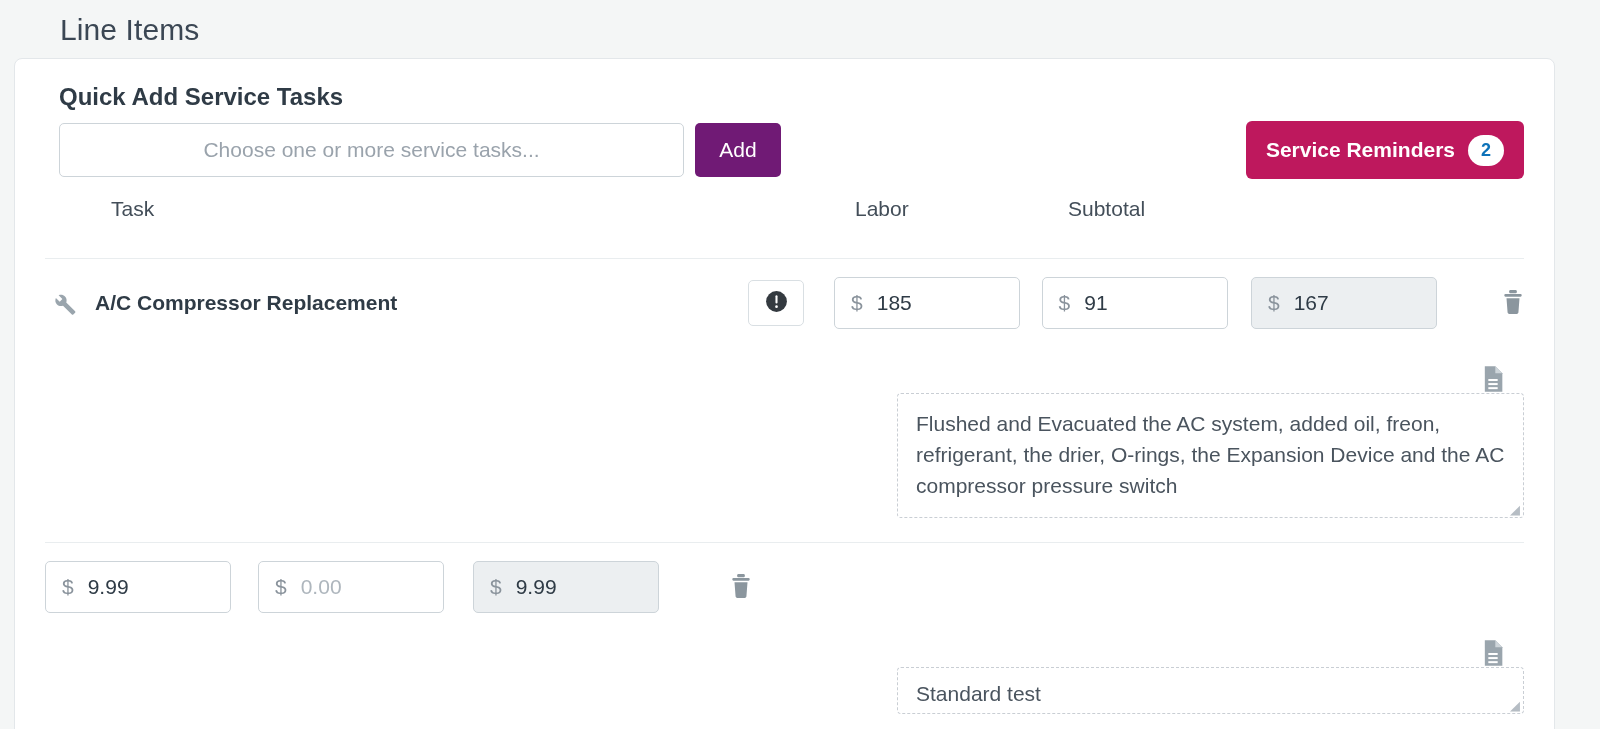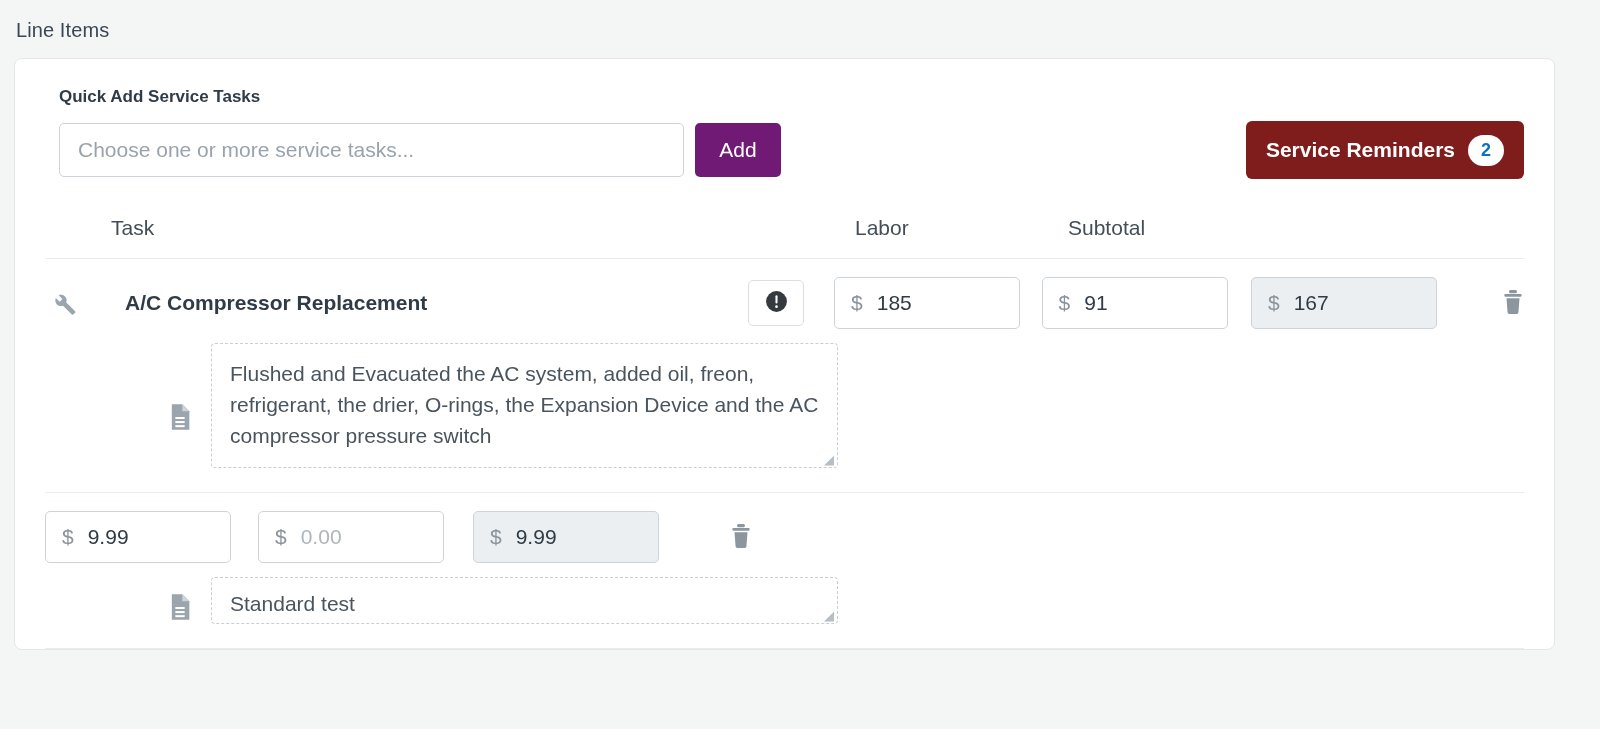--- a/index.html
+++ b/index.html
@@ -7,41 +7,42 @@
     margin: 0;
     padding: 0;
     width: 1600px;
     height: 729px;
     background: #f4f6f6;
     font-family: "Liberation Sans", sans-serif;
     overflow: hidden;
   }
 
   .page-title {
-    font-size: 20px;
+    font-size: 30px;
     color: #3b4754;
     font-weight: 400;
     padding: 10px 0 0 16px;
     letter-spacing: 0.1px;
     line-height: 40px;
+    margin-left: 44px;
   }
 
   .card {
     position: absolute;
     left: 14px;
     top: 58px;
     width: 1541px;
     background: #ffffff;
     border: 1px solid #e3e7ea;
     border-radius: 8px;
     padding: 26px 30px 0 30px;
   }
 
   .quick-add-label {
-    font-size: 17px;
+    font-size: 24px;
     font-weight: bold;
     color: #2f3b46;
     margin: 0 0 14px 14px;
     line-height: 24px;
   }
 
   .toolbar {
     display: flex;
     align-items: flex-start;
     margin-left: 14px;
@@ -51,20 +52,21 @@
 
   .task-select {
     width: 625px;
     height: 54px;
     border: 1px solid #cdd4d9;
     border-radius: 5px;
     background: #fff;
     display: flex;
     align-items: center;
     padding: 0 18px;
+    justify-content: center;
   }
   .task-select .ph {
     color: #9aa3ac;
     font-size: 21px;
   }
 
   .add-btn {
     margin-left: 11px;
     width: 86px;
     height: 54px;
@@ -78,21 +80,21 @@
     display: flex;
     align-items: center;
     justify-content: center;
   }
 
   .reminders-btn {
     position: absolute;
     right: 0;
     top: -2px;
     height: 58px;
-    background: #7f1d1d;
+    background: #be185d;
     border: none;
     border-radius: 6px;
     color: #fff;
     font-size: 21px;
     font-weight: bold;
     font-family: "Liberation Sans", sans-serif;
     padding: 0 20px;
     display: flex;
     align-items: center;
     gap: 13px;
@@ -108,21 +110,21 @@
     align-items: center;
     justify-content: center;
     font-size: 18px;
     font-weight: bold;
     padding: 0 6px;
   }
 
   
   .thead {
     display: flex;
-    align-items: center;
+    align-items: flex-start;
     height: 62px;
     border-bottom: 1px solid #e9edef;
     margin-top: 12px;
   }
   .th {
     font-size: 21px;
     color: #434e59;
     font-weight: 400;
   }
   .th-task   { width: 810px; padding-left: 66px; }
@@ -142,21 +144,21 @@
     width: 810px;
     display: flex;
     align-items: center;
     position: relative;
   }
   .wrench { width: 36px; display: flex; align-items: center; justify-content: center; }
   .task-name {
     font-size: 21px;
     font-weight: bold;
     color: #2f3b46;
-    margin-left: 44px;
+    margin-left: 14px;
   }
   .warn-btn {
     position: absolute;
     right: 30px;
     width: 56px;
     height: 46px;
     background: #fff;
     border: 1px solid #d9dfe3;
     border-radius: 5px;
     display: flex;
@@ -198,23 +200,24 @@
     background: none;
     border: none;
     cursor: pointer;
     padding: 0;
     display: flex;
     align-items: center;
   }
 
   .row-desc {
     display: flex;
-    align-items: center;
+    align-items: flex-end;
     margin-top: 14px;
     padding-left: 98px;
+    flex-direction: column;
   }
   .vbar {
     width: 6px;
     border-radius: 3px;
     background: #ced5da;
     flex: none;
   }
   .doc-icon {
     width: 62px;
     display: flex;

